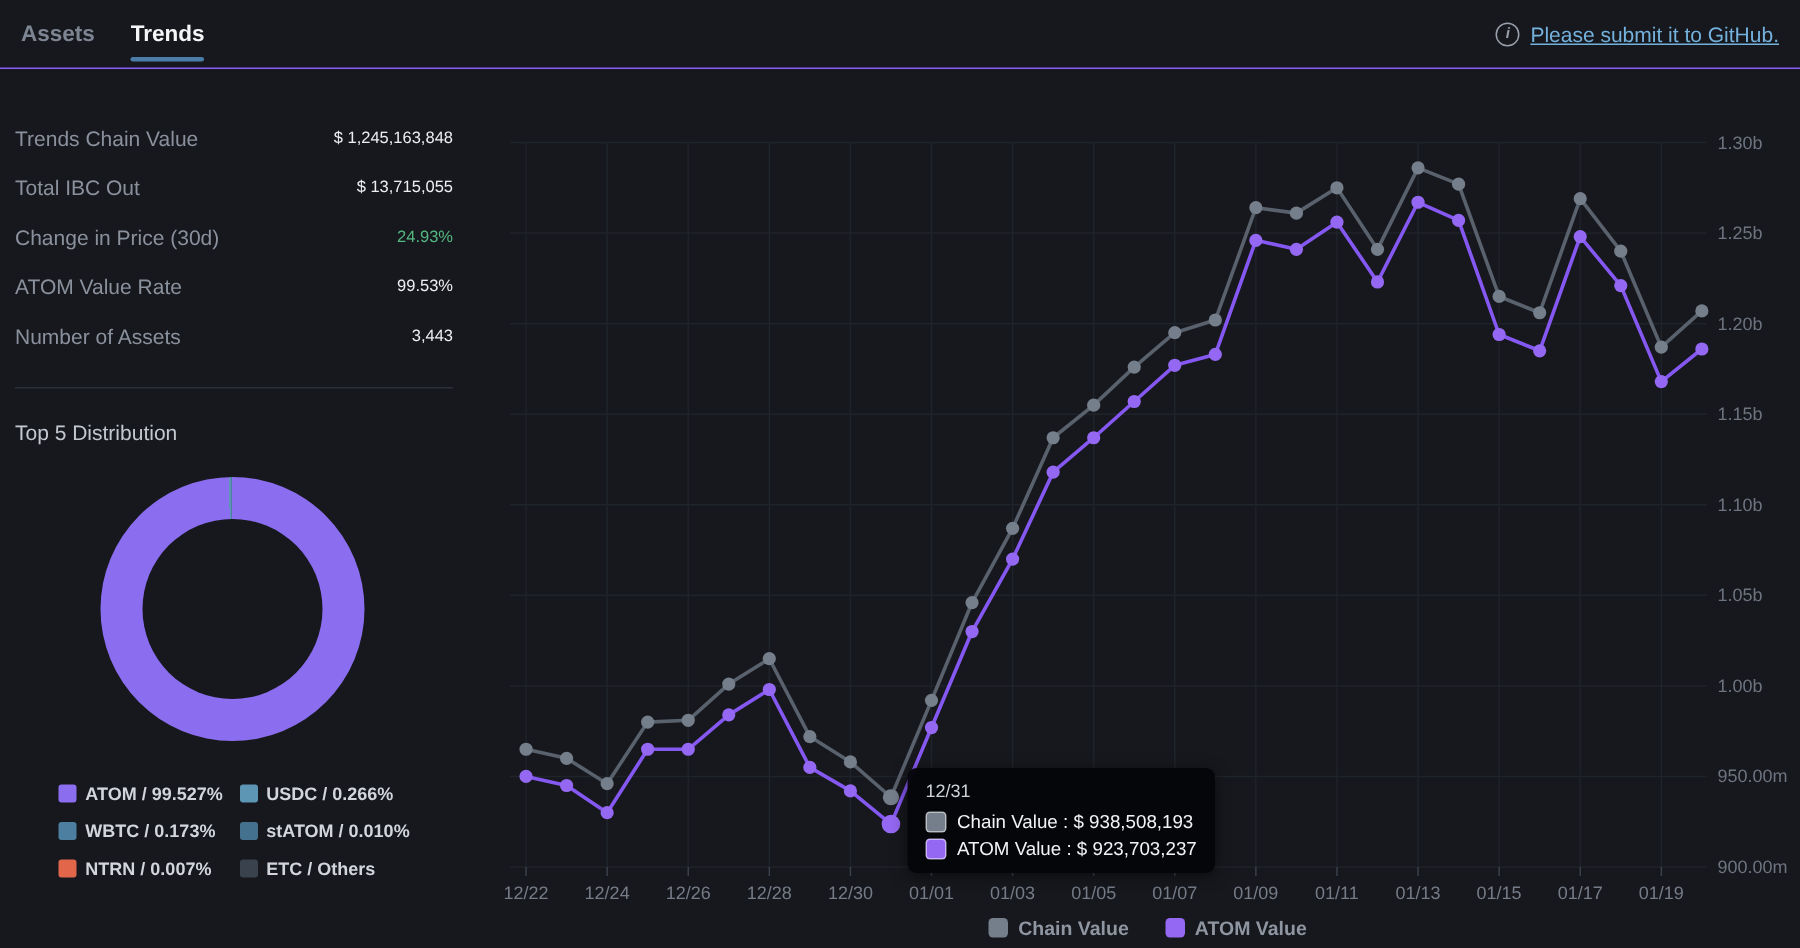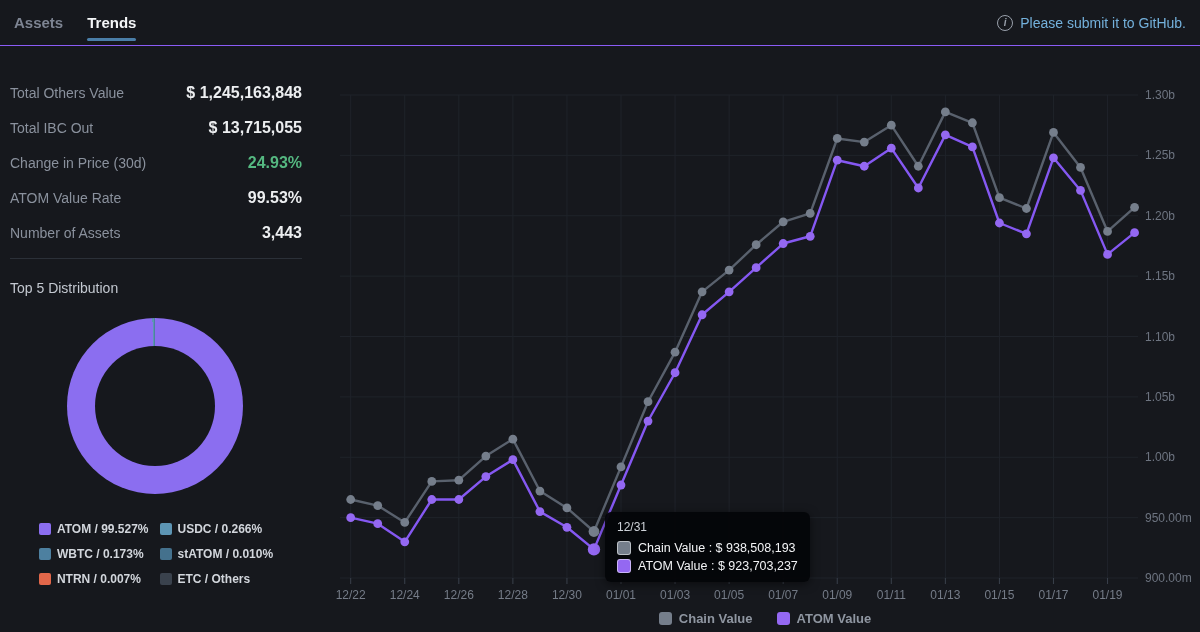--- a/index.html
+++ b/index.html
@@ -25,26 +25,26 @@
   .tab.active::after {
     content:""; position:absolute; left:0; right:0; bottom:4px;
     height:3px; background:#4a7ea8; border-radius:2px;
   }
   .notice { margin-left:auto; display:flex; align-items:center; gap:7px; font-size:14px; color:#99a0ab; }
   .info-icon {
     width:16px; height:16px; border:1.5px solid #99a0ab; border-radius:50%;
     display:flex; align-items:center; justify-content:center;
     font-size:10px; font-weight:bold; color:#99a0ab; font-style:italic;
   }
-  .notice a { color:#74b1dc; cursor:pointer; }
+  .notice a { color:#74b1dc; text-decoration:underline; cursor:pointer; }
   
   .stats { position:absolute; left:10px; top:84px; width:292px; }
   .stat-row { display:flex; justify-content:space-between; align-items:center; margin-bottom:17px; }
   .stat-label { font-size:14px; color:#8a919d; }
-  .stat-value { font-size:16px; font-weight:bold; color:#eceef0; }
+  .stat-value { font-size:11px; font-weight:normal; color:#eceef0; }
   .stat-value.green { color:#55b881; }
   .divider { position:absolute; left:10px; top:258px; width:292px; height:1px; background:#2b3038; }
   .dist-title { position:absolute; left:10px; top:280px; font-size:14px; color:#c3c8d0; }
   
   .donut { position:absolute; left:67px; top:318px; width:176px; height:176px; border-radius:50%; }
   .donut-hole { position:absolute; left:28px; top:28px; width:120px; height:120px; border-radius:50%; background:#16181d; }
   .dist-legend {
     position:absolute; left:10px; top:522px; width:292px;
     display:grid; grid-template-columns:auto auto; justify-content:center;
     column-gap:16px; row-gap:10px;gap:11px;
@@ -80,21 +80,21 @@
     <div class="tab active">Trends</div>
   </div>
   <div class="notice">
     <span class="info-icon">i</span>
     <a>Please submit it to GitHub.</a>
   </div>
 </div>
 
 <div class="stats">
   <div class="stat-row">
-    <span class="stat-label">Total Others Value</span>
+    <span class="stat-label">Trends Chain Value</span>
     <span class="stat-value">$ 1,245,163,848</span>
   </div>
   <div class="stat-row">
     <span class="stat-label">Total IBC Out</span>
     <span class="stat-value">$ 13,715,055</span>
   </div>
   <div class="stat-row">
     <span class="stat-label">Change in Price (30d)</span>
     <span class="stat-value green">24.93%</span>
   </div>

